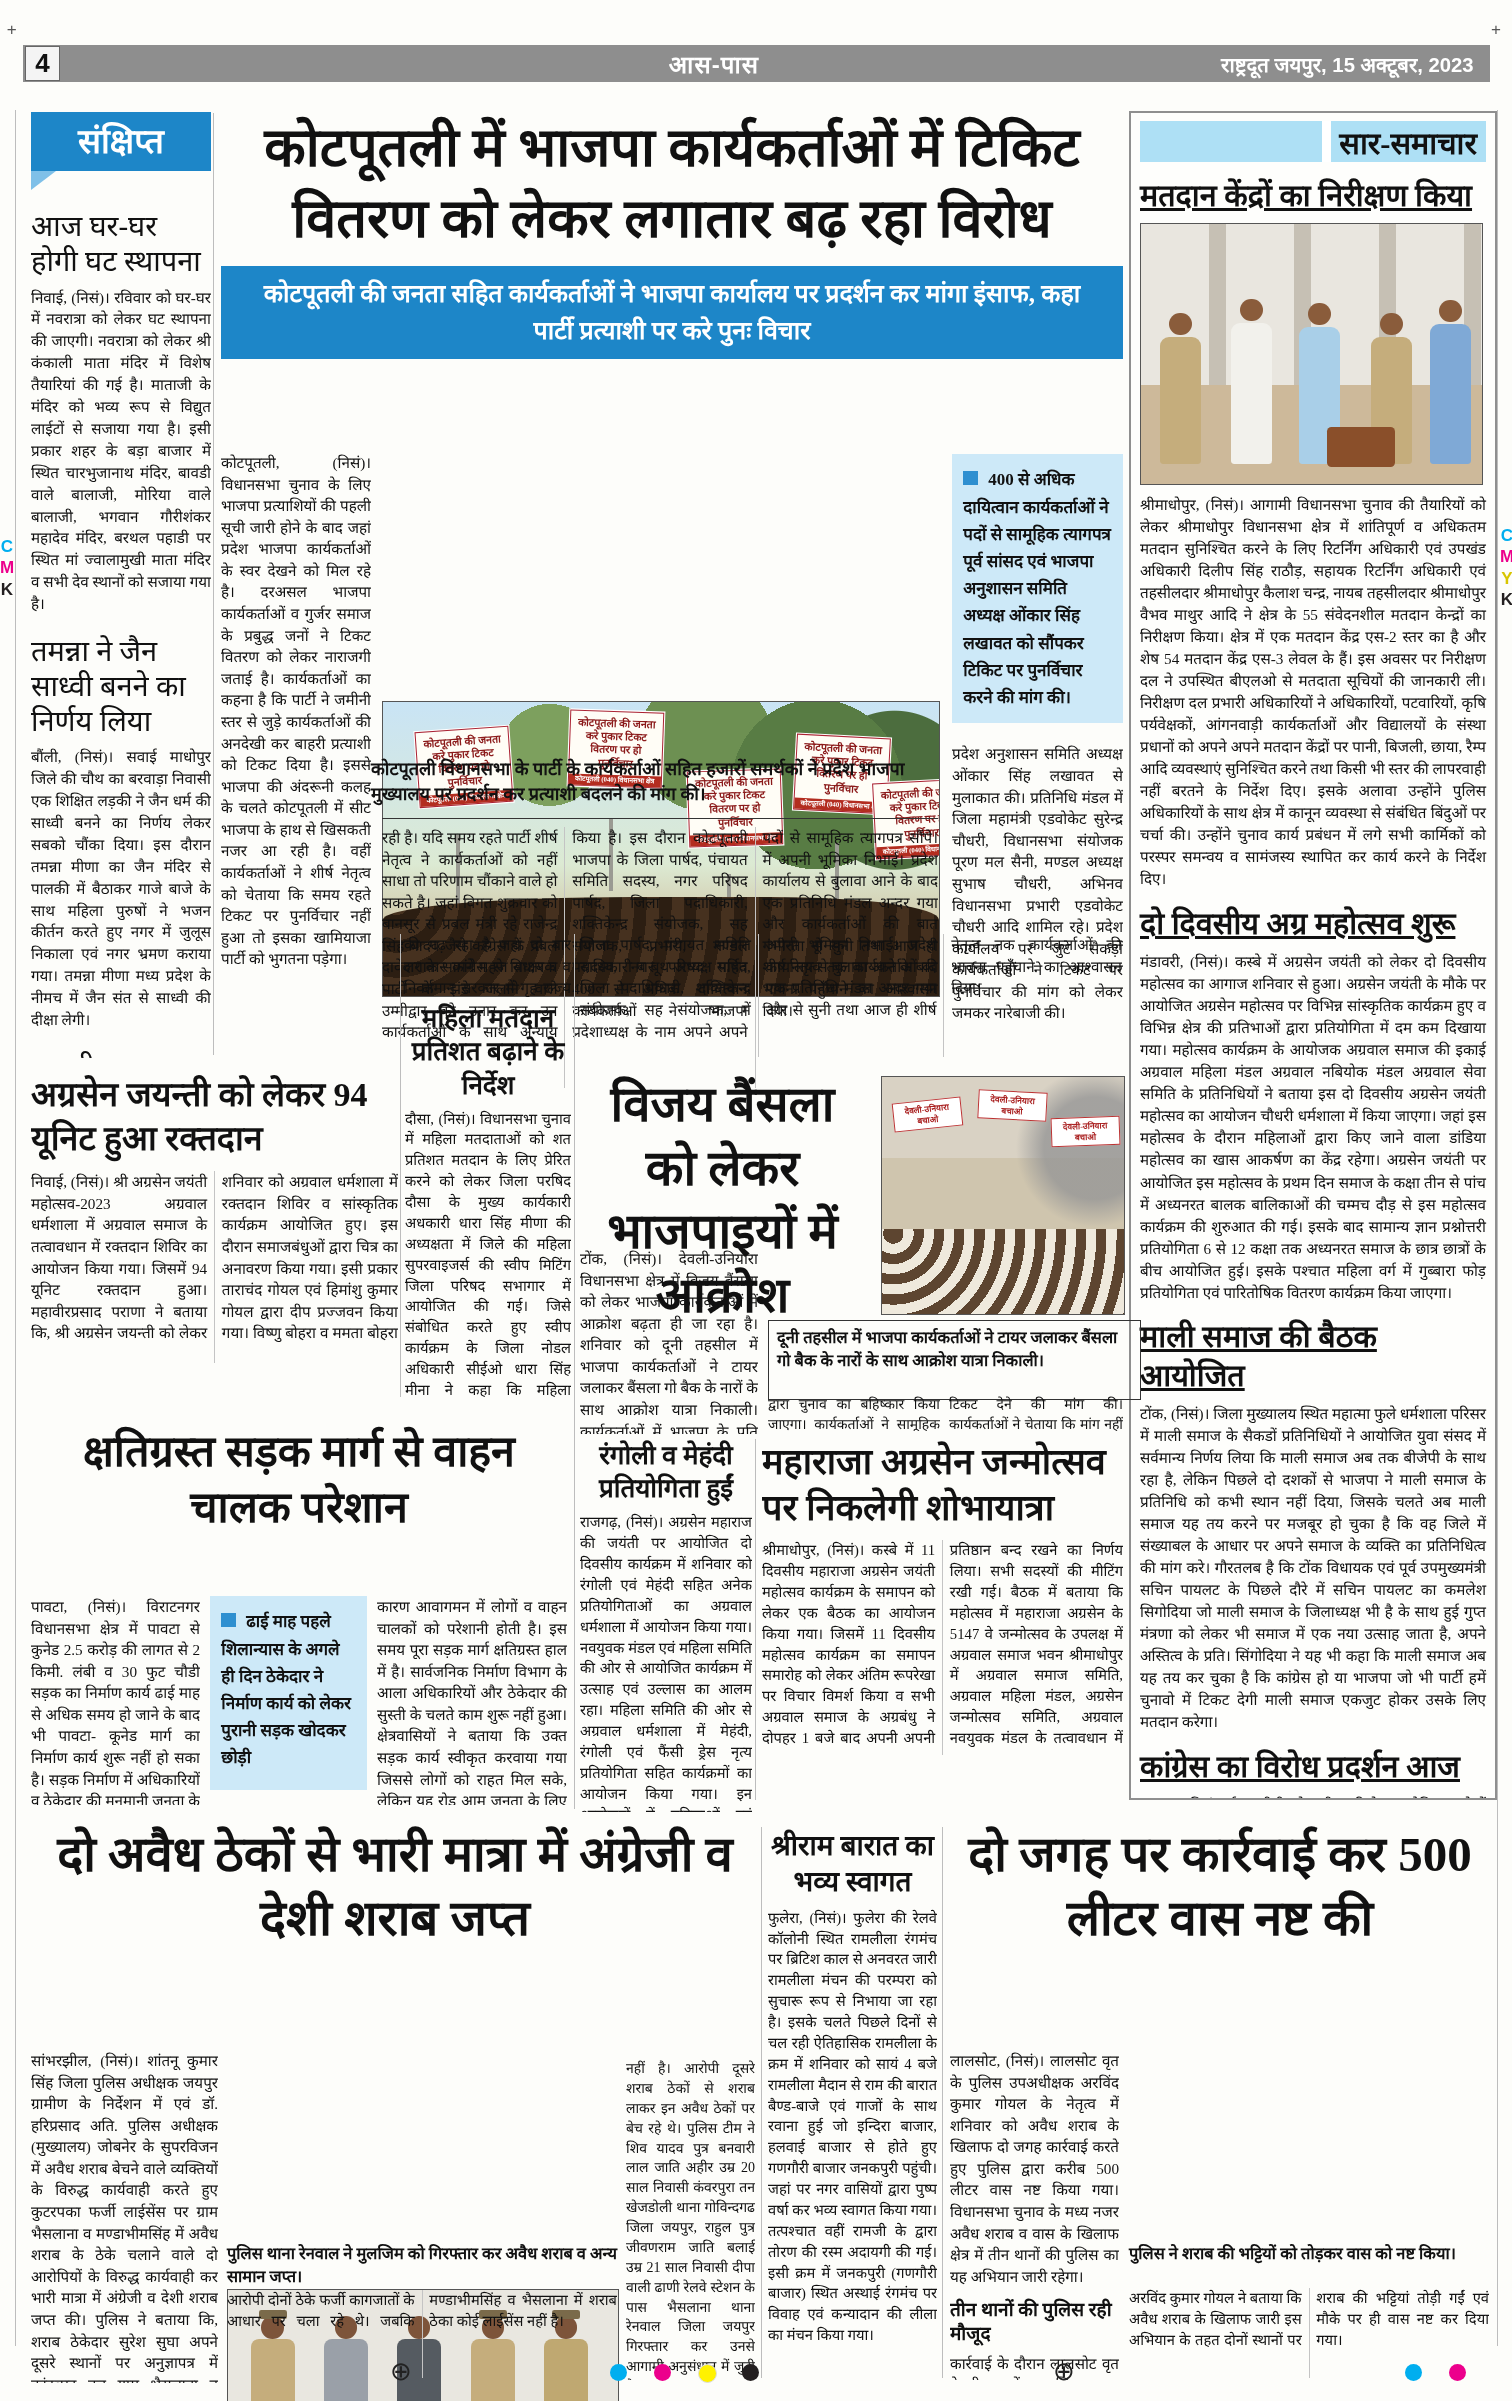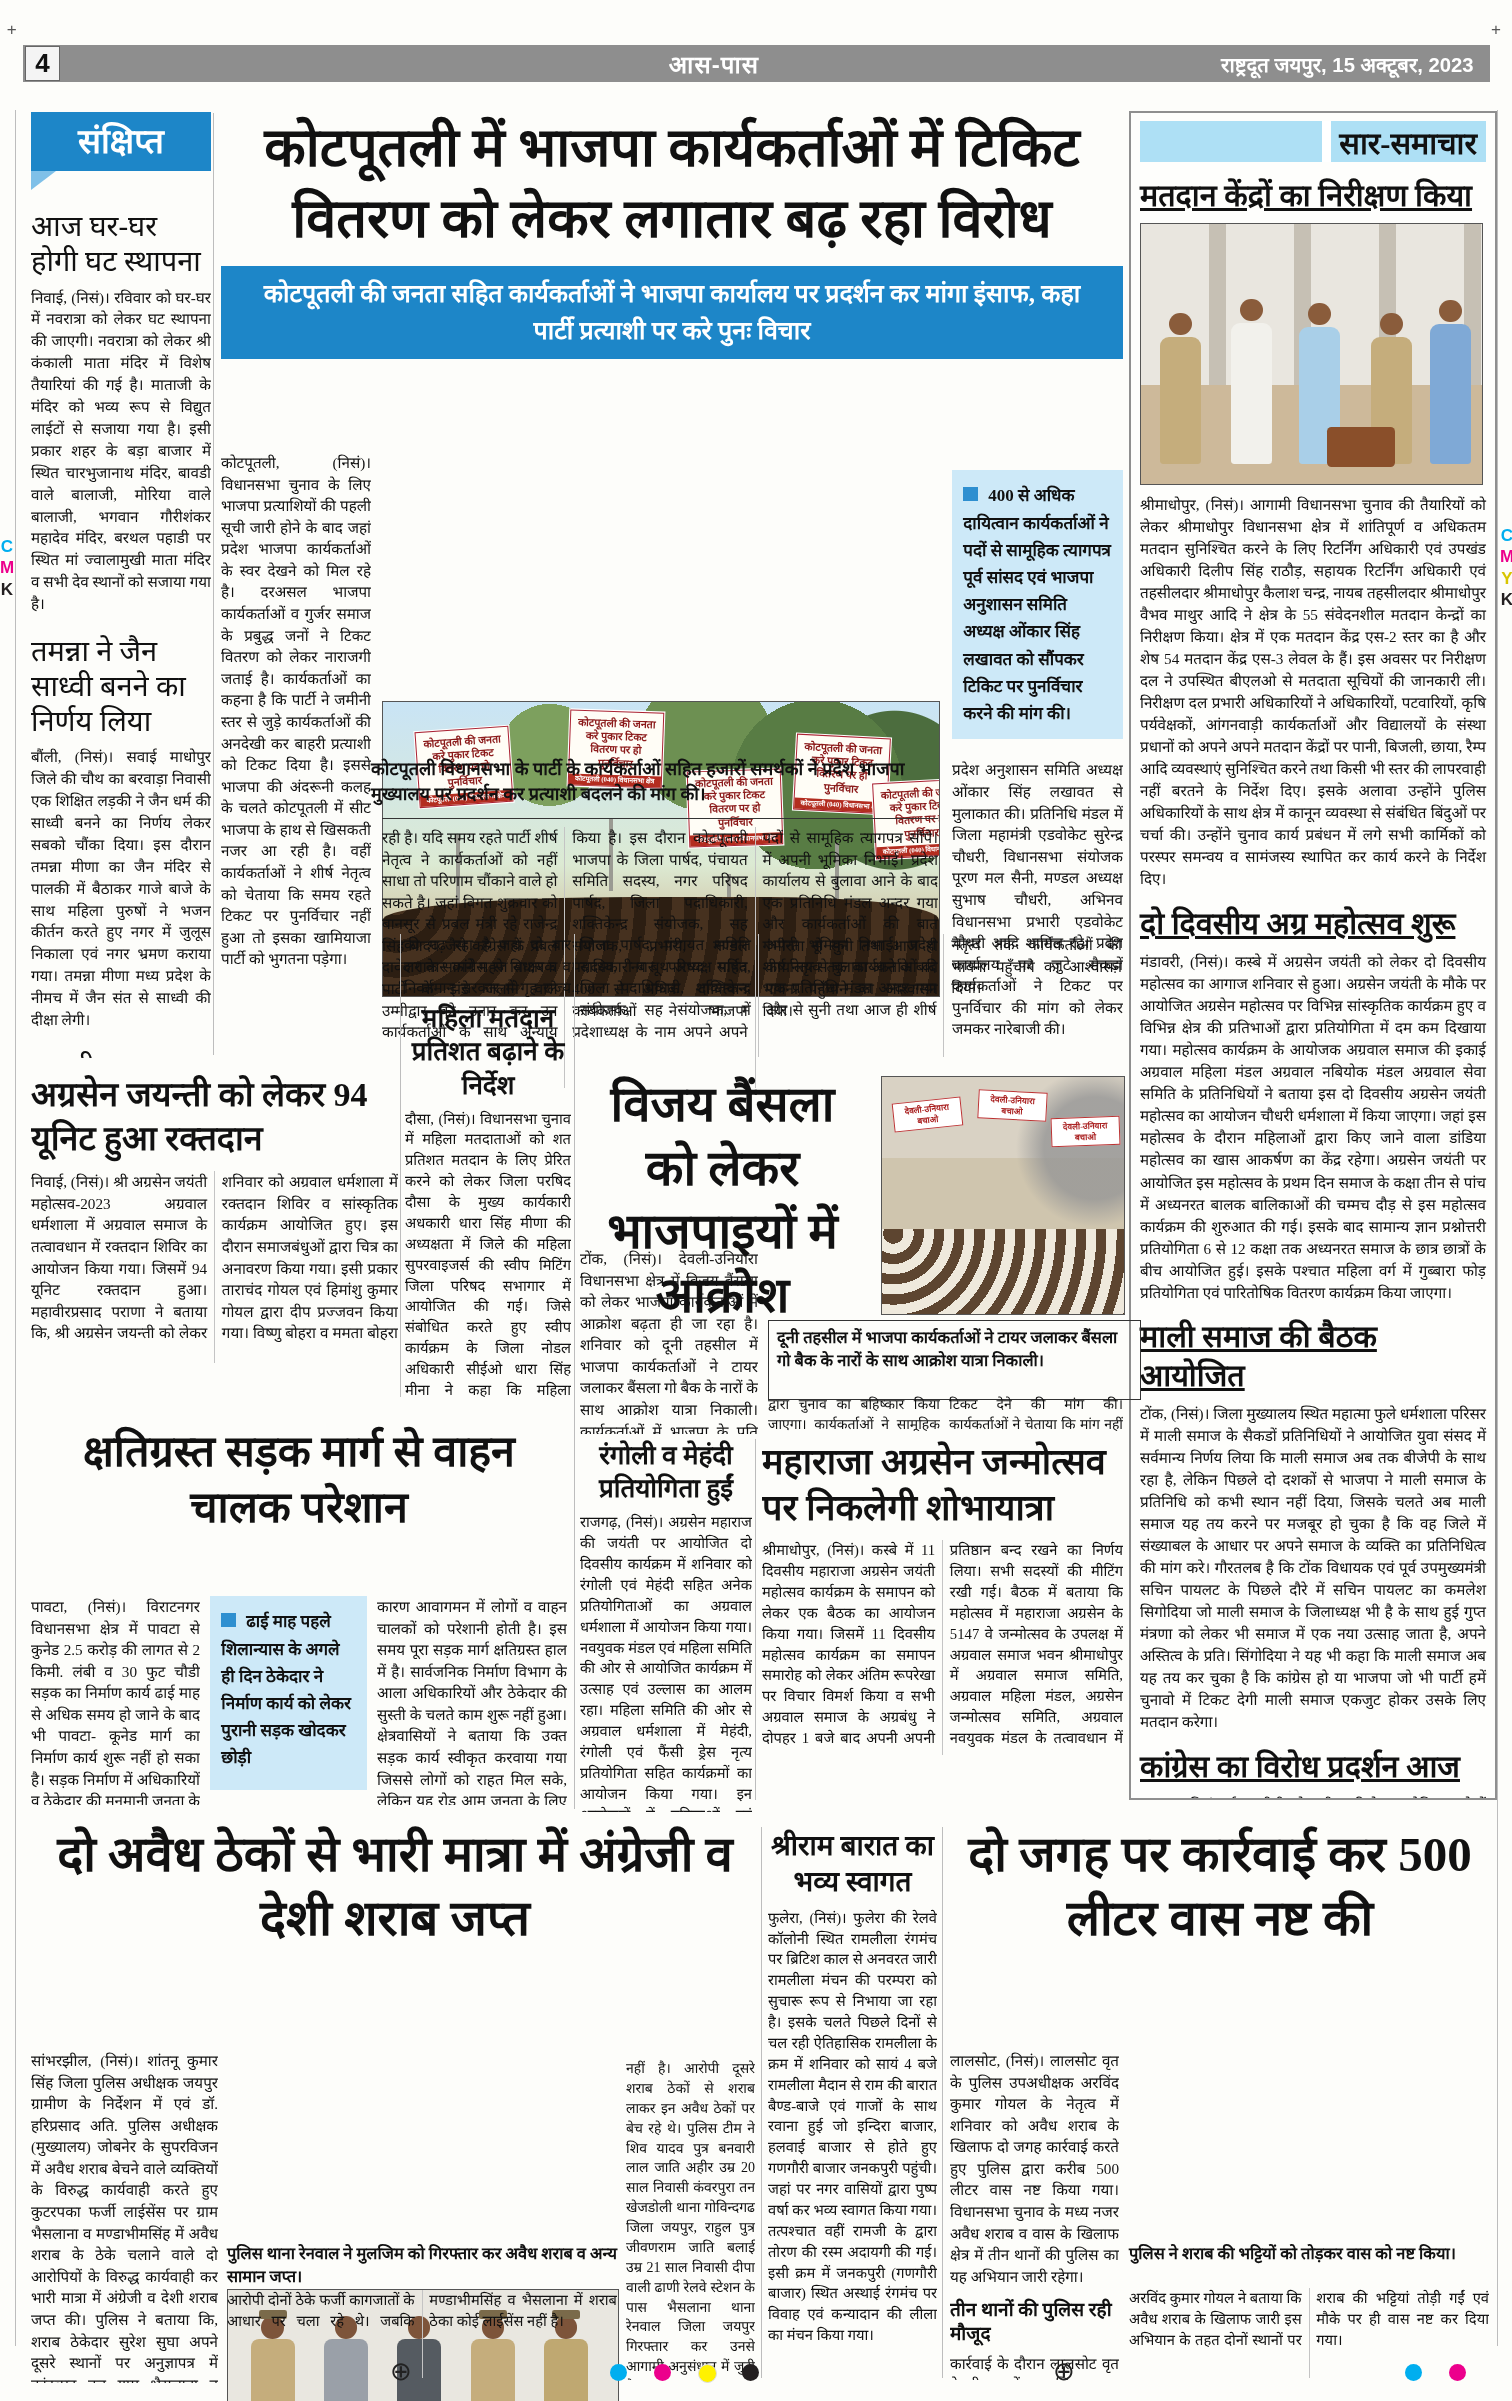--- a/index.html
+++ b/index.html
@@ -157,21 +157,21 @@
       <div class="stick" style="left:226px;top:116px"></div>
       <div class="stick" style="left:344px;top:172px"></div>
       <div class="stick" style="left:452px;top:141px"></div>
       <div class="crowd"></div>
     </div>
 
     <div class="abs caption" style="left:150px;top:644px;width:556px">कोटपूतली विधानसभा के पार्टी के कार्यकर्ताओं सहित हजारों समर्थकों ने प्रदेश भाजपा मुख्यालय पर प्रदर्शन कर प्रत्याशी बदलने की मांग की।</div>
 
     <div class="abs body-txt cols3" style="left:161px;top:705px;width:556px;height:261px;border-top:1.7px solid #333;padding-top:8px">रही है। यदि समय रहते पार्टी शीर्ष नेतृत्व ने कार्यकर्ताओं को नहीं साधा तो परिणाम चौंकाने वाले हो सकते है। जहां विगत शुक्रवार को बानसूर से प्रबल मंत्री रहे राजेन्द्र सिंह यादव जैसे कांग्रेस के प्रबल दावेदार के सामने महज साक्षर व पार्टी के झंडे जलाने वाले उम्मीद्वार को उतार कर उन कार्यकर्ताओं के साथ अन्याय किया है। इस दौरान कोटपूतली भाजपा के जिला पार्षद, पंचायत समिति सदस्य, नगर परिषद पार्षद, जिला पदाधिकारी, शक्तिकेन्द्र संयोजक, सह संयोजक, प्रभारी, मण्डल पदाधिकारी व बूथ अध्यक्ष सहित 400 से अधिक दायित्वान कार्यकर्ताओं ने भाजपा प्रदेशाध्यक्ष के नाम अपने अपने पदों से सामूहिक त्यागपत्र सौंपे। में अपनी भूमिका निभाई। प्रदेश कार्यालय से बुलावा आने के बाद एक प्रतिनिधि मंडल अन्दर गया और कार्यकर्ताओं की बात गंभीरता से सुनी तथा आज ही शीर्ष नेतृत्व तक कार्यकर्ताओं की भावना पहुँचाने का आश्वासन दिया।</div>
 
-    <div class="abs" style="left:731px;top:357px;width:171px;height:627px;overflow:hidden">
+    <div class="abs" style="left:731px;top:341px;width:171px;height:627px;overflow:hidden">
       <div class="hl-box"><span class="bullet"></span><span>400 से अधिक दायित्वान कार्यकर्ताओं ने पदों से सामूहिक त्यागपत्र पूर्व सांसद एवं भाजपा अनुशासन समिति अध्यक्ष ओंकार सिंह लखावत को सौंपकर टिकिट पर पुनर्विचार करने की मांग की।</span></div>
       <div class="body-txt" style="margin-top:20px">प्रदेश अनुशासन समिति अध्यक्ष ओंकार सिंह लखावत से मुलाकात की। प्रतिनिधि मंडल में जिला महामंत्री एडवोकेट सुरेन्द्र चौधरी, विधानसभा संयोजक पूरण मल सैनी, मण्डल अध्यक्ष सुभाष चौधरी, अभिनव विधानसभा प्रभारी एडवोकेट चौधरी आदि शामिल रहे। प्रदेश कार्यालय पर जुटे सैकड़ों कार्यकर्ताओं ने टिकट पर पुनर्विचार की मांग को लेकर जमकर नारेबाजी की।</div>
     </div>
   </div>
 
   <div class="abs body-txt" style="left:404px;top:934px;width:167px;height:63px">की गढ़ रहा है जहां दो बार लगातार कांग्रेस से विधायक व निवर्तमान सरकार में गृह राज्य एवं उच्च शिक्षा</div>
 
   <div class="abs saar" style="left:1129px;top:111px;width:346px;height:1669px">
     <div class="saar-head">
         <div class="gap"></div>

